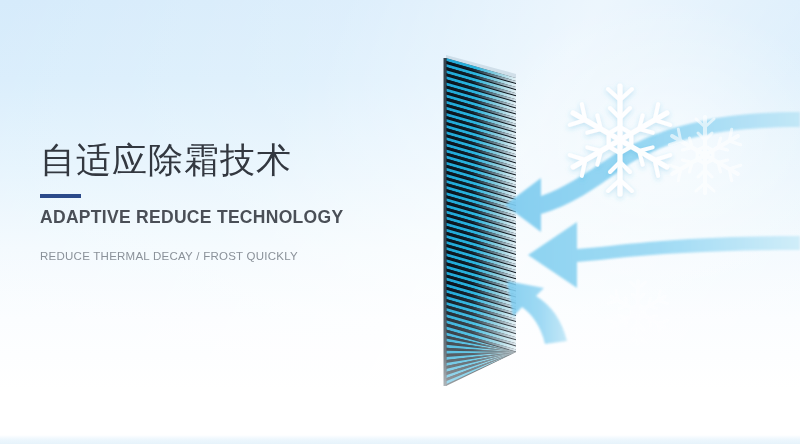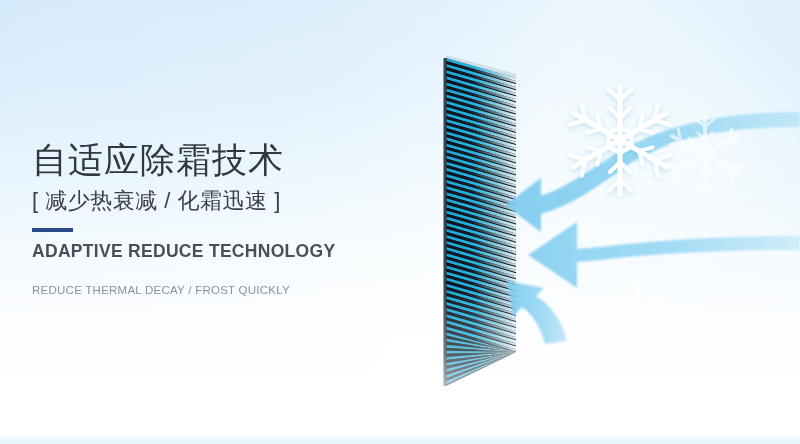--- a/index.html
+++ b/index.html
@@ -51,21 +51,21 @@
   .bg-bottom-band {
     position: absolute;
     left: 0; right: 0; bottom: 0;
     height: 9px;
     background: linear-gradient(to bottom, #ffffff 0%, #eef7fd 45%, #e6f3fb 100%);
   }
 
   
   .text-block {
     position: absolute;
-    left: 32px;
+    left: 40px;
     top: 140px;
     width: 360px;
   }
   .title-cn {
     font-size: 35px;
     line-height: 1.16;
     letter-spacing: 1px;
     color: #333840;
     font-weight: 400;
     white-space: nowrap;
@@ -477,20 +477,19 @@
               <line x1="0" y1="-12" x2="6" y2="-18"></line>
           </g>
         </g>
         <polygon points="0,-7.5 6.5,-3.7 6.5,3.7 0,7.5 -6.5,3.7 -6.5,-3.7" stroke-width="2.8"></polygon>
       </g>
     </g>
   </svg>
 
   <div class="text-block">
     <div class="title-cn">自适应除霜技术</div>
-    <div class="subtitle-cn">[ 减少热衰减 / 化霜迅速 ]</div>
     <div class="divider"></div>
     <div class="title-en">ADAPTIVE REDUCE TECHNOLOGY</div>
     <div class="subtitle-en">REDUCE THERMAL DECAY / FROST QUICKLY</div>
   </div>
 
   <div class="bg-bottom-band"></div>
 </div>
 
 </body></html>

